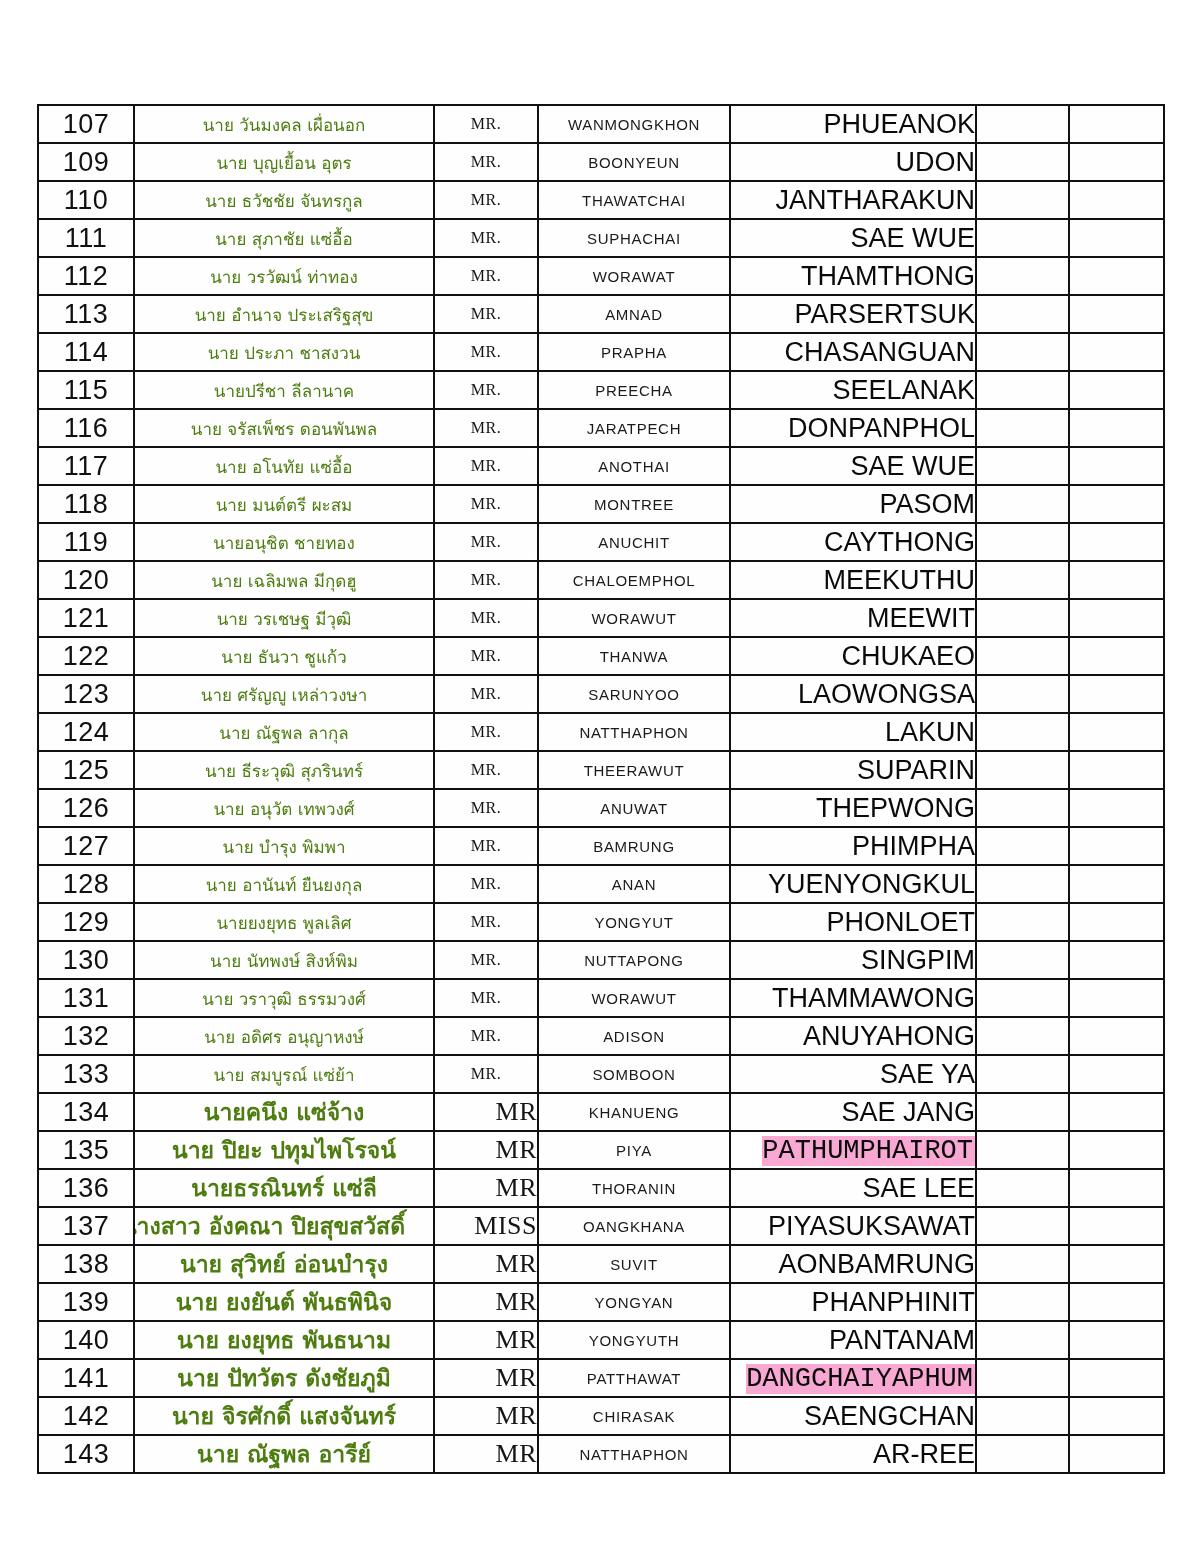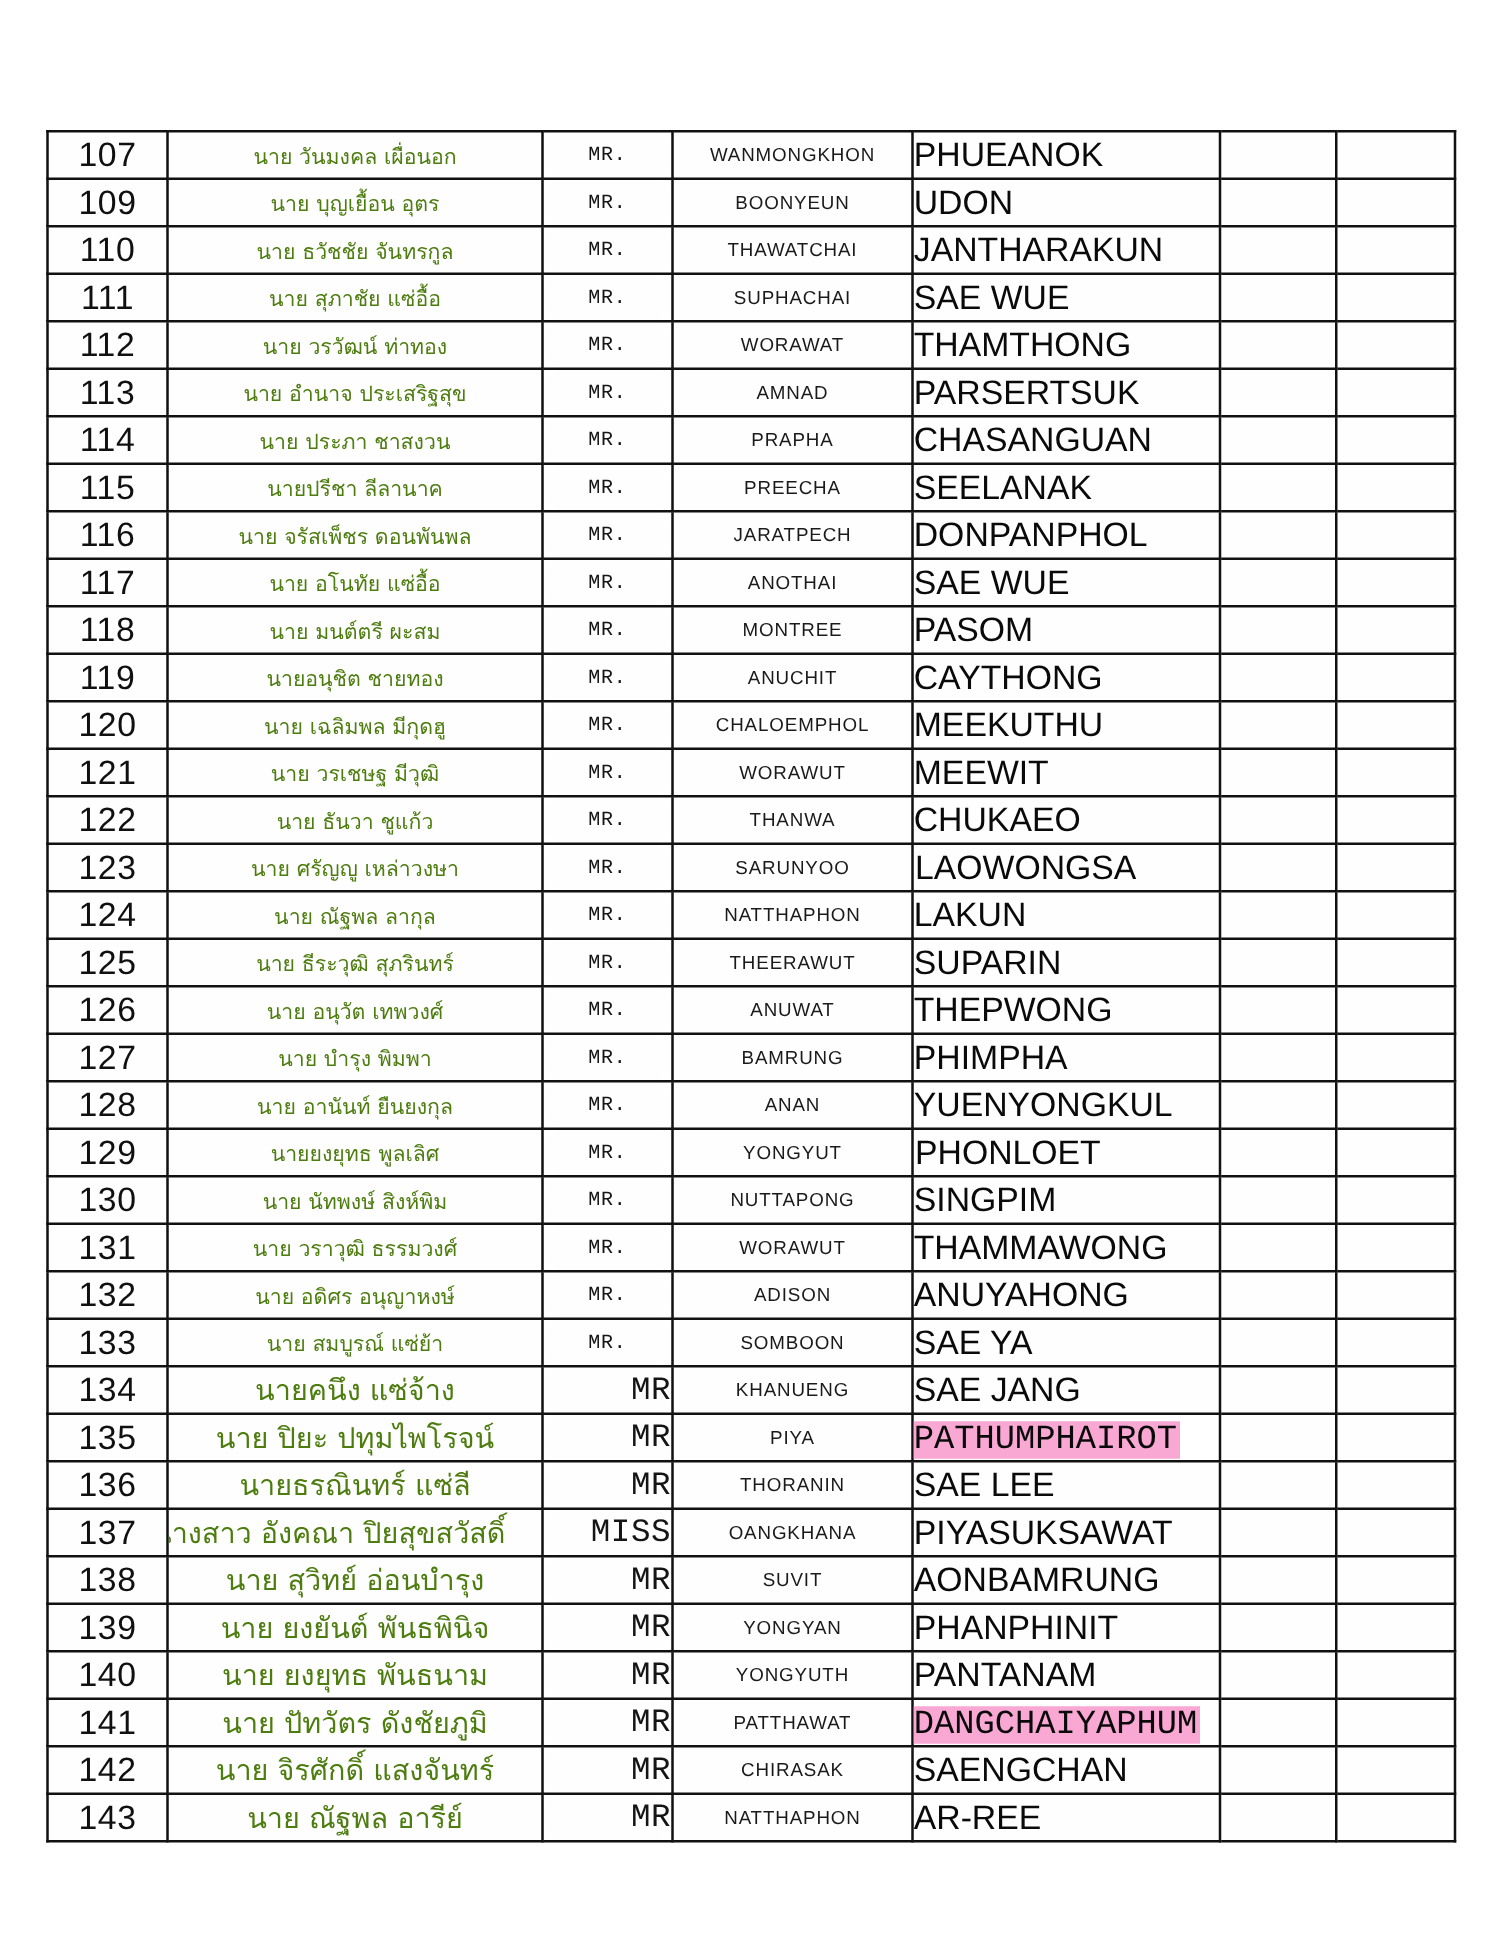--- a/index.html
+++ b/index.html
@@ -66,59 +66,59 @@
     text-align: center;
     font-size: 17px;
     color: #4d7c0f;
     font-family: "DejaVu Sans", sans-serif;
     white-space: nowrap;
     padding: 0 6px;
   }
   
   tr.big .cell-thai {
     font-size: 23px;
-    font-weight: normal;
+    font-weight: bold;
     letter-spacing: 0px;
     padding: 0 8px;
   }
   
   tr.clip .cell-thai {
     overflow: hidden;
     position: relative;
   }
   tr.clip .cell-thai > span {
     display: inline-block;
     margin-left: -42px;
   }
 
   .cell-title {
     text-align: center;
     font-size: 16px;
     color: #151515;
     letter-spacing: 0.6px;
-    font-family: Liberation Mono, monospace;
+    font-family: Liberation Serif, serif;
     border-radius: 19px;
   }
   tr.big .cell-title {
     font-size: 26px;
     letter-spacing: 0.5px;
     text-align: right;
   }
 
   .cell-first {
     text-align: center;
     font-size: 15px;
     color: #1a1a1a;
     letter-spacing: 0.7px;
     font-family: "Liberation Sans", "DejaVu Sans", sans-serif;
     white-space: nowrap;
   }
 
   .cell-last {
-    text-align: left;
+    text-align: right;
     font-size: 27px;
     color: #0a0a0a;
     letter-spacing: 0px;
     font-family: "Liberation Sans", "DejaVu Sans", sans-serif;
     white-space: nowrap;
     padding-left: 6px;
   }
   
   .cell-last.indent { padding-left: 1px; }
   .cell-last.overflow {

